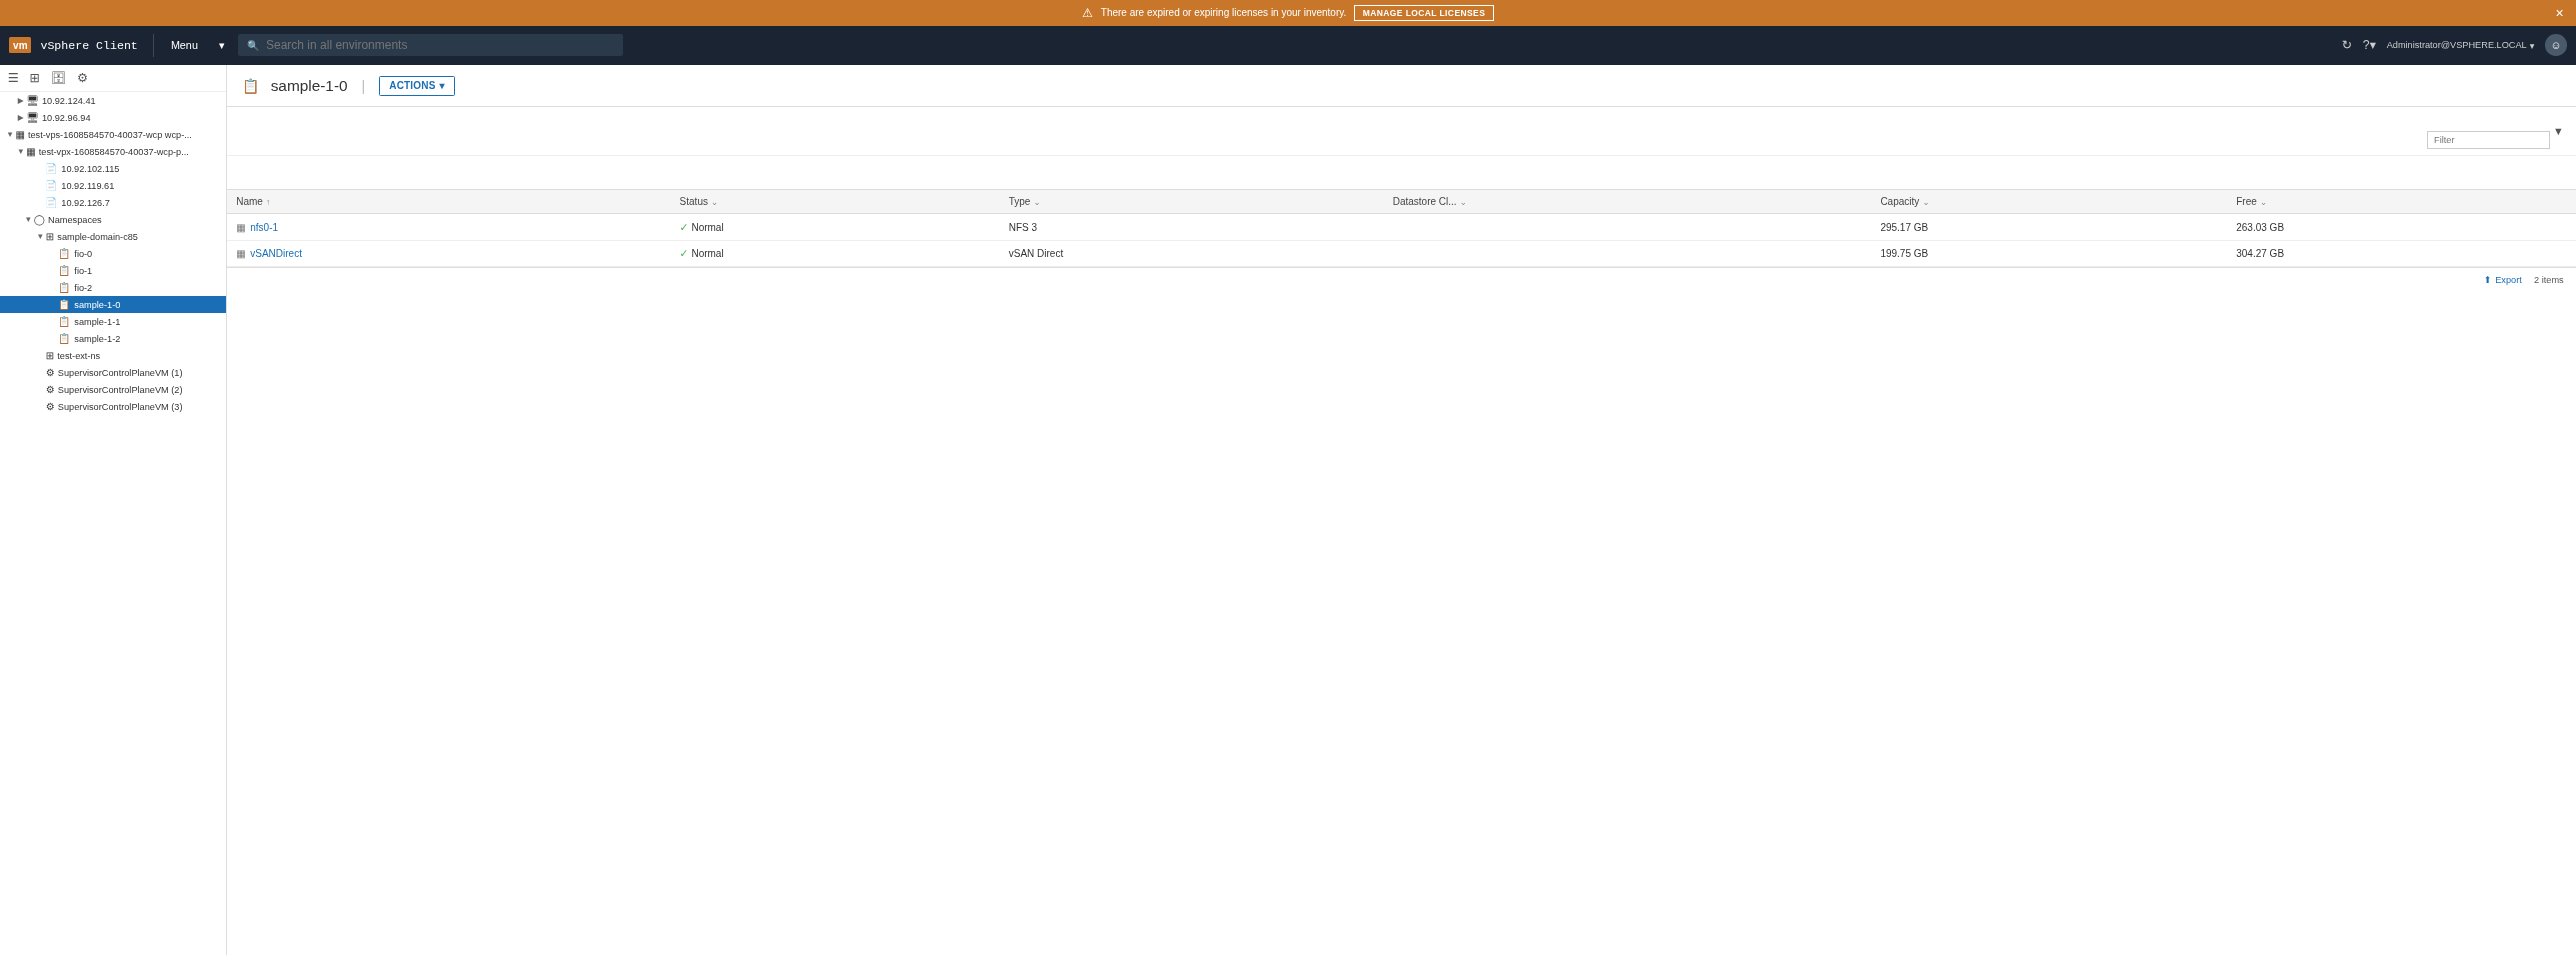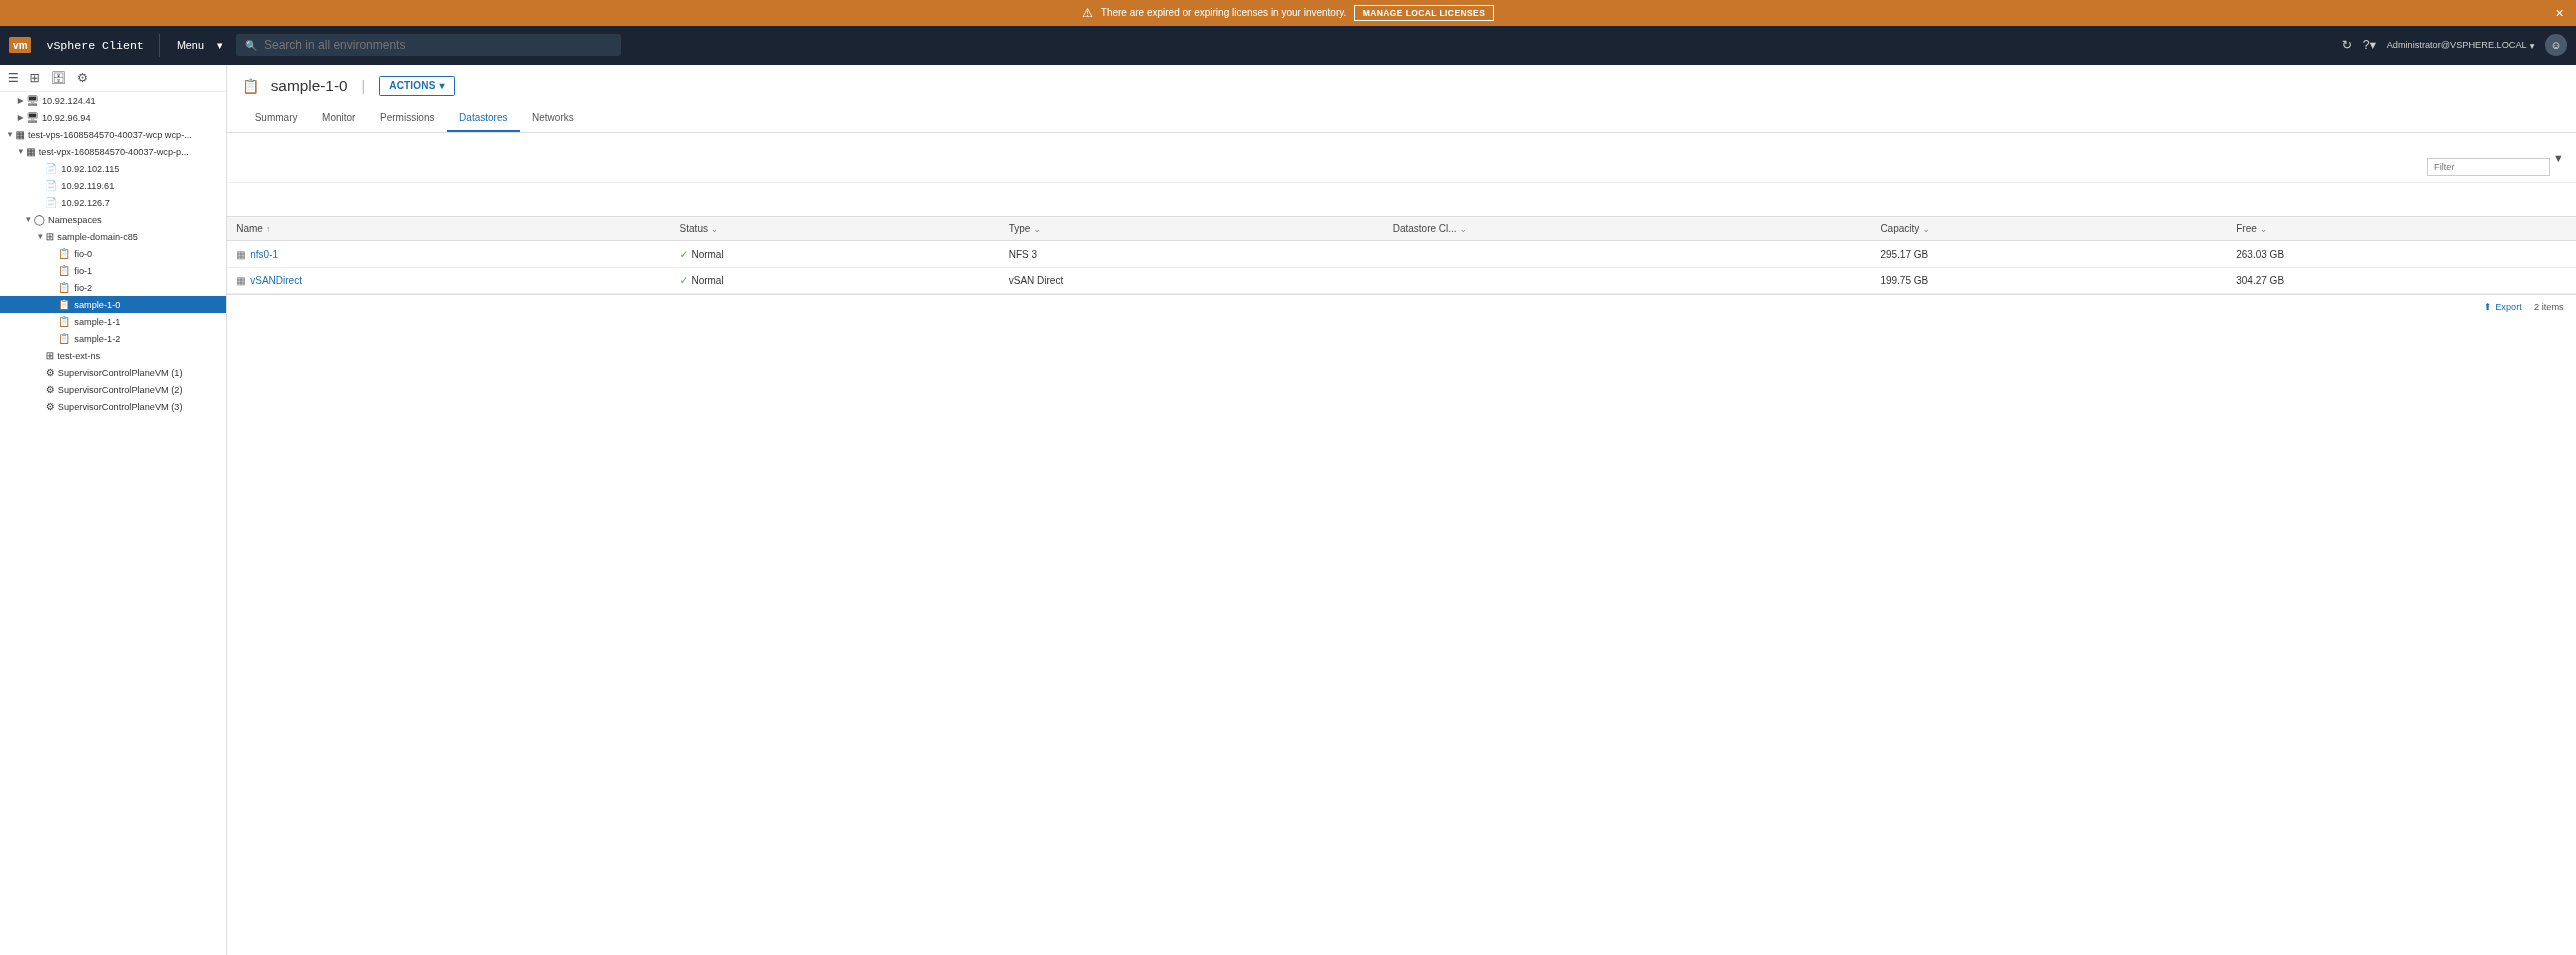--- a/index.html
+++ b/index.html
@@ -45,42 +45,42 @@
       color: white;
       display: flex;
       align-items: center;
       height: 39px;
       padding: 0 9.2px;
       gap: 0;
     }
     .topnav-logo {
       display: flex;
       align-items: center;
-      gap: 15px;
+      gap: 9px;
       margin-right: 6.2px;
     }
     .vm-logo {
       background: #c8762a;
       color: white;
       font-weight: bold;
       font-size: 10px;
       padding: 2.3px 3.9px;
       border-radius: 1.5px;
     }
     .topnav-title { color: white; font-size: 11.6px; font-weight: 300; font-family: Liberation Mono, monospace; }
     .topnav-divider { width: 0.8px; background: #3a4a5a; height: 23px; margin: 0 9.2px; }
     .menu-btn {
       background: none;
       border: none;
       color: white;
       font-size: 10.8px;
       cursor: pointer;
       display: flex;
       align-items: center;
-      gap: 13px;
+      gap: 21px;
       padding: 4.6px 7.7px;
     }
     .search-box {
       display: flex;
       align-items: center;
       background: #2a3a4a;
       border-radius: 2.3px;
       padding: 3.9px 9.2px;
       gap: 6.2px;
       flex: 1;
@@ -452,27 +452,20 @@
     <div class="content-header">
       <div class="content-title-row">
         <span class="content-title-icon">📋</span>
         <span class="content-title">sample-1-0</span>
         <span style="color:#bbb; font-size:14px; margin: 0 3.1px;">|</span>
         <button class="actions-btn">
           <span>ACTIONS</span>
           <span>▾</span>
         </button>
       </div>
-      <div class="content-tabs" id="tabs-container">
-          <div class="tab">Summary</div>
-          <div class="tab">Monitor</div>
-          <div class="tab">Permissions</div>
-          <div class="tab active">Datastores</div>
-          <div class="tab">Networks</div>
-        </div>
     </div>
 
     <div class="table-container">
       <div class="filter-row">
         <input class="filter-input" type="text" placeholder="Filter" style="">
         <span class="filter-icon">▼</span>
       </div>
       <table class="data-table">
         <thead id="table-head">
             <tr>

